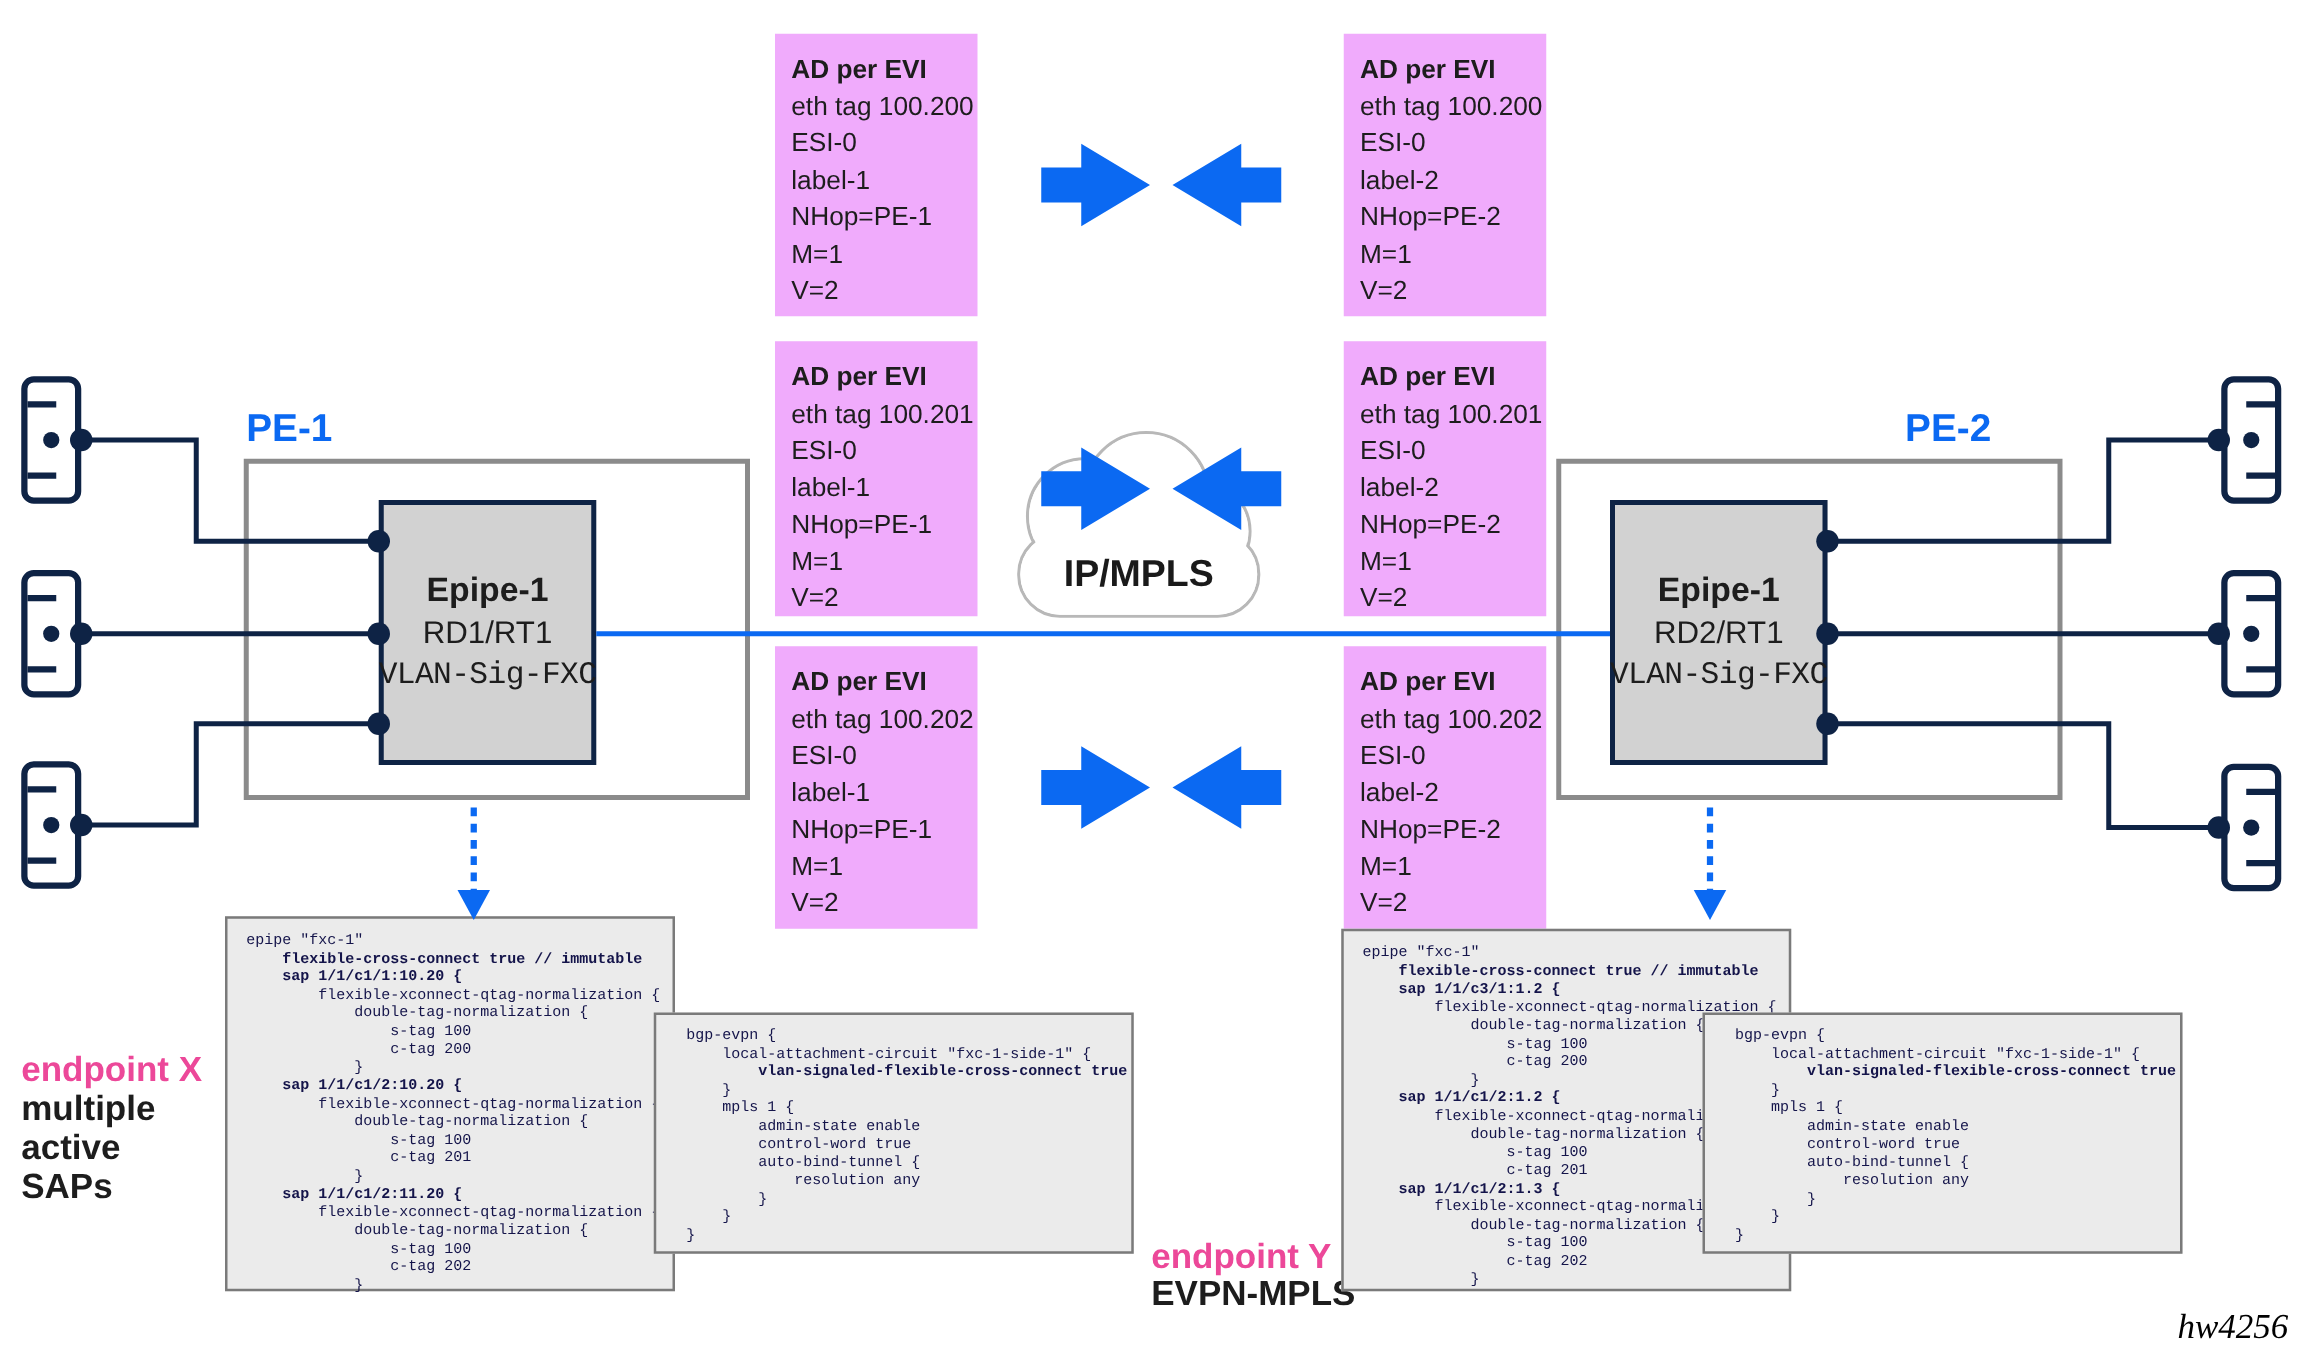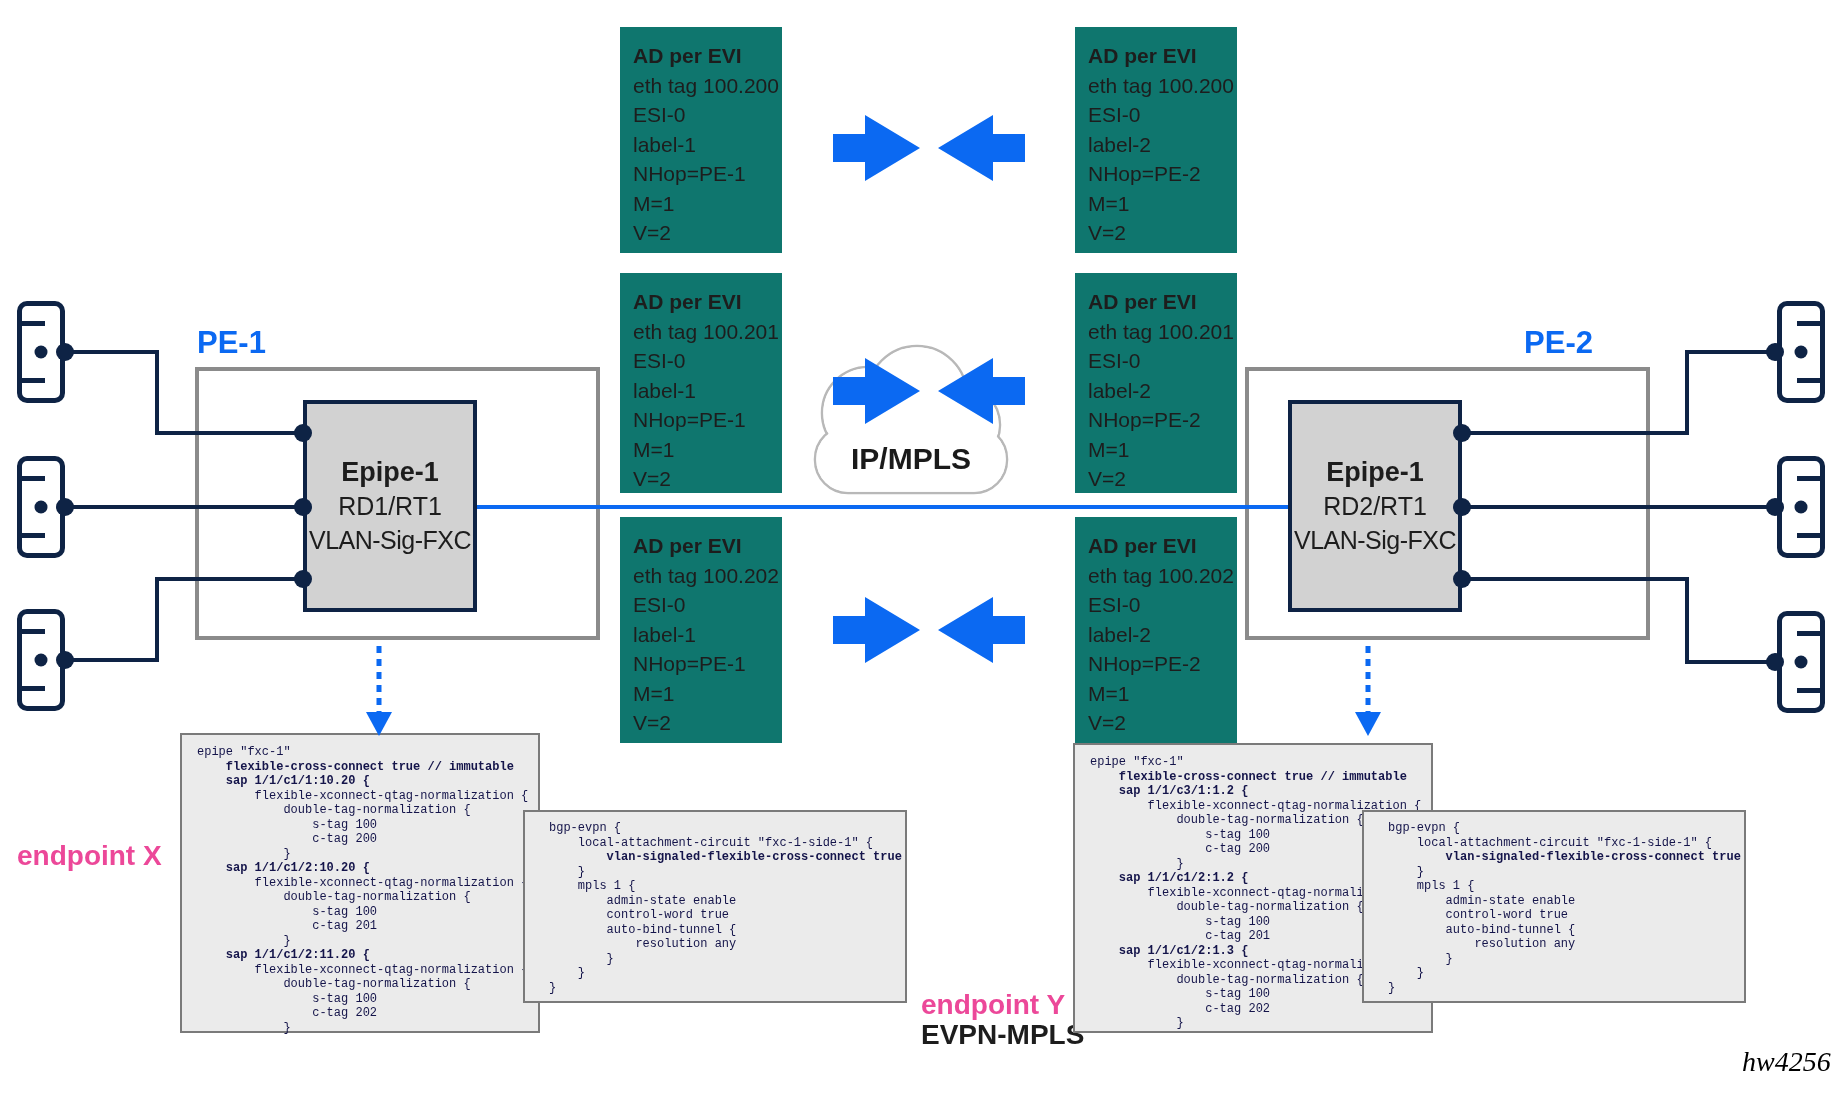--- a/index.html
+++ b/index.html
@@ -1,19 +1,19 @@
 <!DOCTYPE html>
 <html><head>
 <meta charset="utf-8">
 <style>
   html,body{margin:0;padding:0;background:#fff;}
   #canvas{position:relative;width:1840px;height:1097px;background:#ffffff;overflow:hidden;
           font-family:"Liberation Sans",sans-serif;color:#1d1d1d;}
   
-  .adbox{position:absolute;width:162px;box-sizing:border-box;background:#0f766e;
+  .adbox{position:absolute;width:162px;box-sizing:border-box;background:#f0abfc;
          padding:14px 0 0 13px;font-size:21px;line-height:29.5px;white-space:nowrap;}
   .adbox div.b{font-weight:bold;}
   #ad-r1l{left:620px;top:27px;height:226px;}
   #ad-r1r{left:1075px;top:27px;height:226px;}
   #ad-r2l{left:620px;top:273px;height:220px;}
   #ad-r2r{left:1075px;top:273px;height:220px;}
   #ad-r3l{left:620px;top:517px;height:226px;}
   #ad-r3r{left:1075px;top:517px;height:226px;}
   
   .pe{position:absolute;width:405px;height:273px;box-sizing:border-box;
@@ -22,21 +22,21 @@
   #pe2{left:1245px;top:367px;}
   .pelabel{position:absolute;font-weight:bold;font-size:31px;color:#0b69f2;}
   #pe1label{left:197px;top:325px;}
   #pe2label{left:1522px;top:325px;width:71px;text-align:right;}
   
   .epipe{position:absolute;width:174px;height:212px;box-sizing:border-box;
          border:4px solid #0e2345;background:#d2d2d2;display:flex;flex-direction:column;
          justify-content:center;align-items:center;text-align:center;
          font-size:25px;line-height:34px;white-space:nowrap;}
   .epipe .t{font-weight:bold;font-size:27px;text-align:center;}
-  .epipe .sig{letter-spacing:-0.5px;}
+  .epipe .sig{letter-spacing:-0.5px;font-family:Liberation Mono, monospace;}
   #epipe1{left:303px;top:400px;}
   #epipe2{left:1288px;top:400px;}
   
   .ce{position:absolute;width:48px;height:102px;box-sizing:border-box;
       border:5px solid #0e2345;border-radius:10px;background:#fff;}
   .ce .bar{position:absolute;width:23px;height:5px;background:#0e2345;}
   .ce .bar.t{top:15px;} .ce .bar.m{bottom:15px;}
   .ce.l .bar{left:0;} .ce.r .bar{right:0;}
   .ce .dot{position:absolute;width:13px;height:13px;border-radius:50%;background:#0e2345;
            top:50%;left:50%;transform:translate(-50%,-50%);}
@@ -169,20 +169,25 @@
       <span class="bar m"></span>
     </div>
 
   <div class="cfg" id="cfg-pe1"><div>epipe "fxc-1"</div><div class="b">    flexible-cross-connect true // immutable</div><div class="b">    sap 1/1/c1/1:10.20 {</div><div>        flexible-xconnect-qtag-normalization {</div><div>            double-tag-normalization {</div><div>                s-tag 100</div><div>                c-tag 200</div><div>            }</div><div class="b">    sap 1/1/c1/2:10.20 {</div><div>        flexible-xconnect-qtag-normalization {</div><div>            double-tag-normalization {</div><div>                s-tag 100</div><div>                c-tag 201</div><div>            }</div><div class="b">    sap 1/1/c1/2:11.20 {</div><div>        flexible-xconnect-qtag-normalization {</div><div>            double-tag-normalization {</div><div>                s-tag 100</div><div>                c-tag 202</div><div>            }</div></div>
   <div class="cfg" id="bgp-pe1"><div>bgp-evpn {</div><div>    local-attachment-circuit "fxc-1-side-1" {</div><div class="b">        vlan-signaled-flexible-cross-connect true</div><div>    }</div><div>    mpls 1 {</div><div>        admin-state enable</div><div>        control-word true</div><div>        auto-bind-tunnel {</div><div>            resolution any</div><div>        }</div><div>    }</div><div>}</div></div>
   <div class="cfg" id="cfg-pe2"><div>epipe "fxc-1"</div><div class="b">    flexible-cross-connect true // immutable</div><div class="b">    sap 1/1/c3/1:1.2 {</div><div>        flexible-xconnect-qtag-normalization {</div><div>            double-tag-normalization {</div><div>                s-tag 100</div><div>                c-tag 200</div><div>            }</div><div class="b">    sap 1/1/c1/2:1.2 {</div><div>        flexible-xconnect-qtag-normalization {</div><div>            double-tag-normalization {</div><div>                s-tag 100</div><div>                c-tag 201</div><div class="b">    sap 1/1/c1/2:1.3 {</div><div>        flexible-xconnect-qtag-normalization {</div><div>            double-tag-normalization {</div><div>                s-tag 100</div><div>                c-tag 202</div><div>            }</div></div>
   <div class="cfg" id="bgp-pe2"><div>bgp-evpn {</div><div>    local-attachment-circuit "fxc-1-side-1" {</div><div class="b">        vlan-signaled-flexible-cross-connect true</div><div>    }</div><div>    mpls 1 {</div><div>        admin-state enable</div><div>        control-word true</div><div>        auto-bind-tunnel {</div><div>            resolution any</div><div>        }</div><div>    }</div><div>}</div></div>
 
   <div class="eplabel" id="epx">
     <div class="blue">endpoint X</div>
+    <div>
+        <div>multiple</div>
+        <div>active</div>
+        <div>SAPs</div>
+      </div>
   </div>
   <div class="eplabel" id="epy">
     <div class="blue">endpoint Y</div>
     <div>EVPN-MPLS</div>
   </div>
 
   <div id="wm">hw4256</div>
 
   <svg id="overlay" width="1840" height="1097" viewBox="0 0 1840 1097">
 

